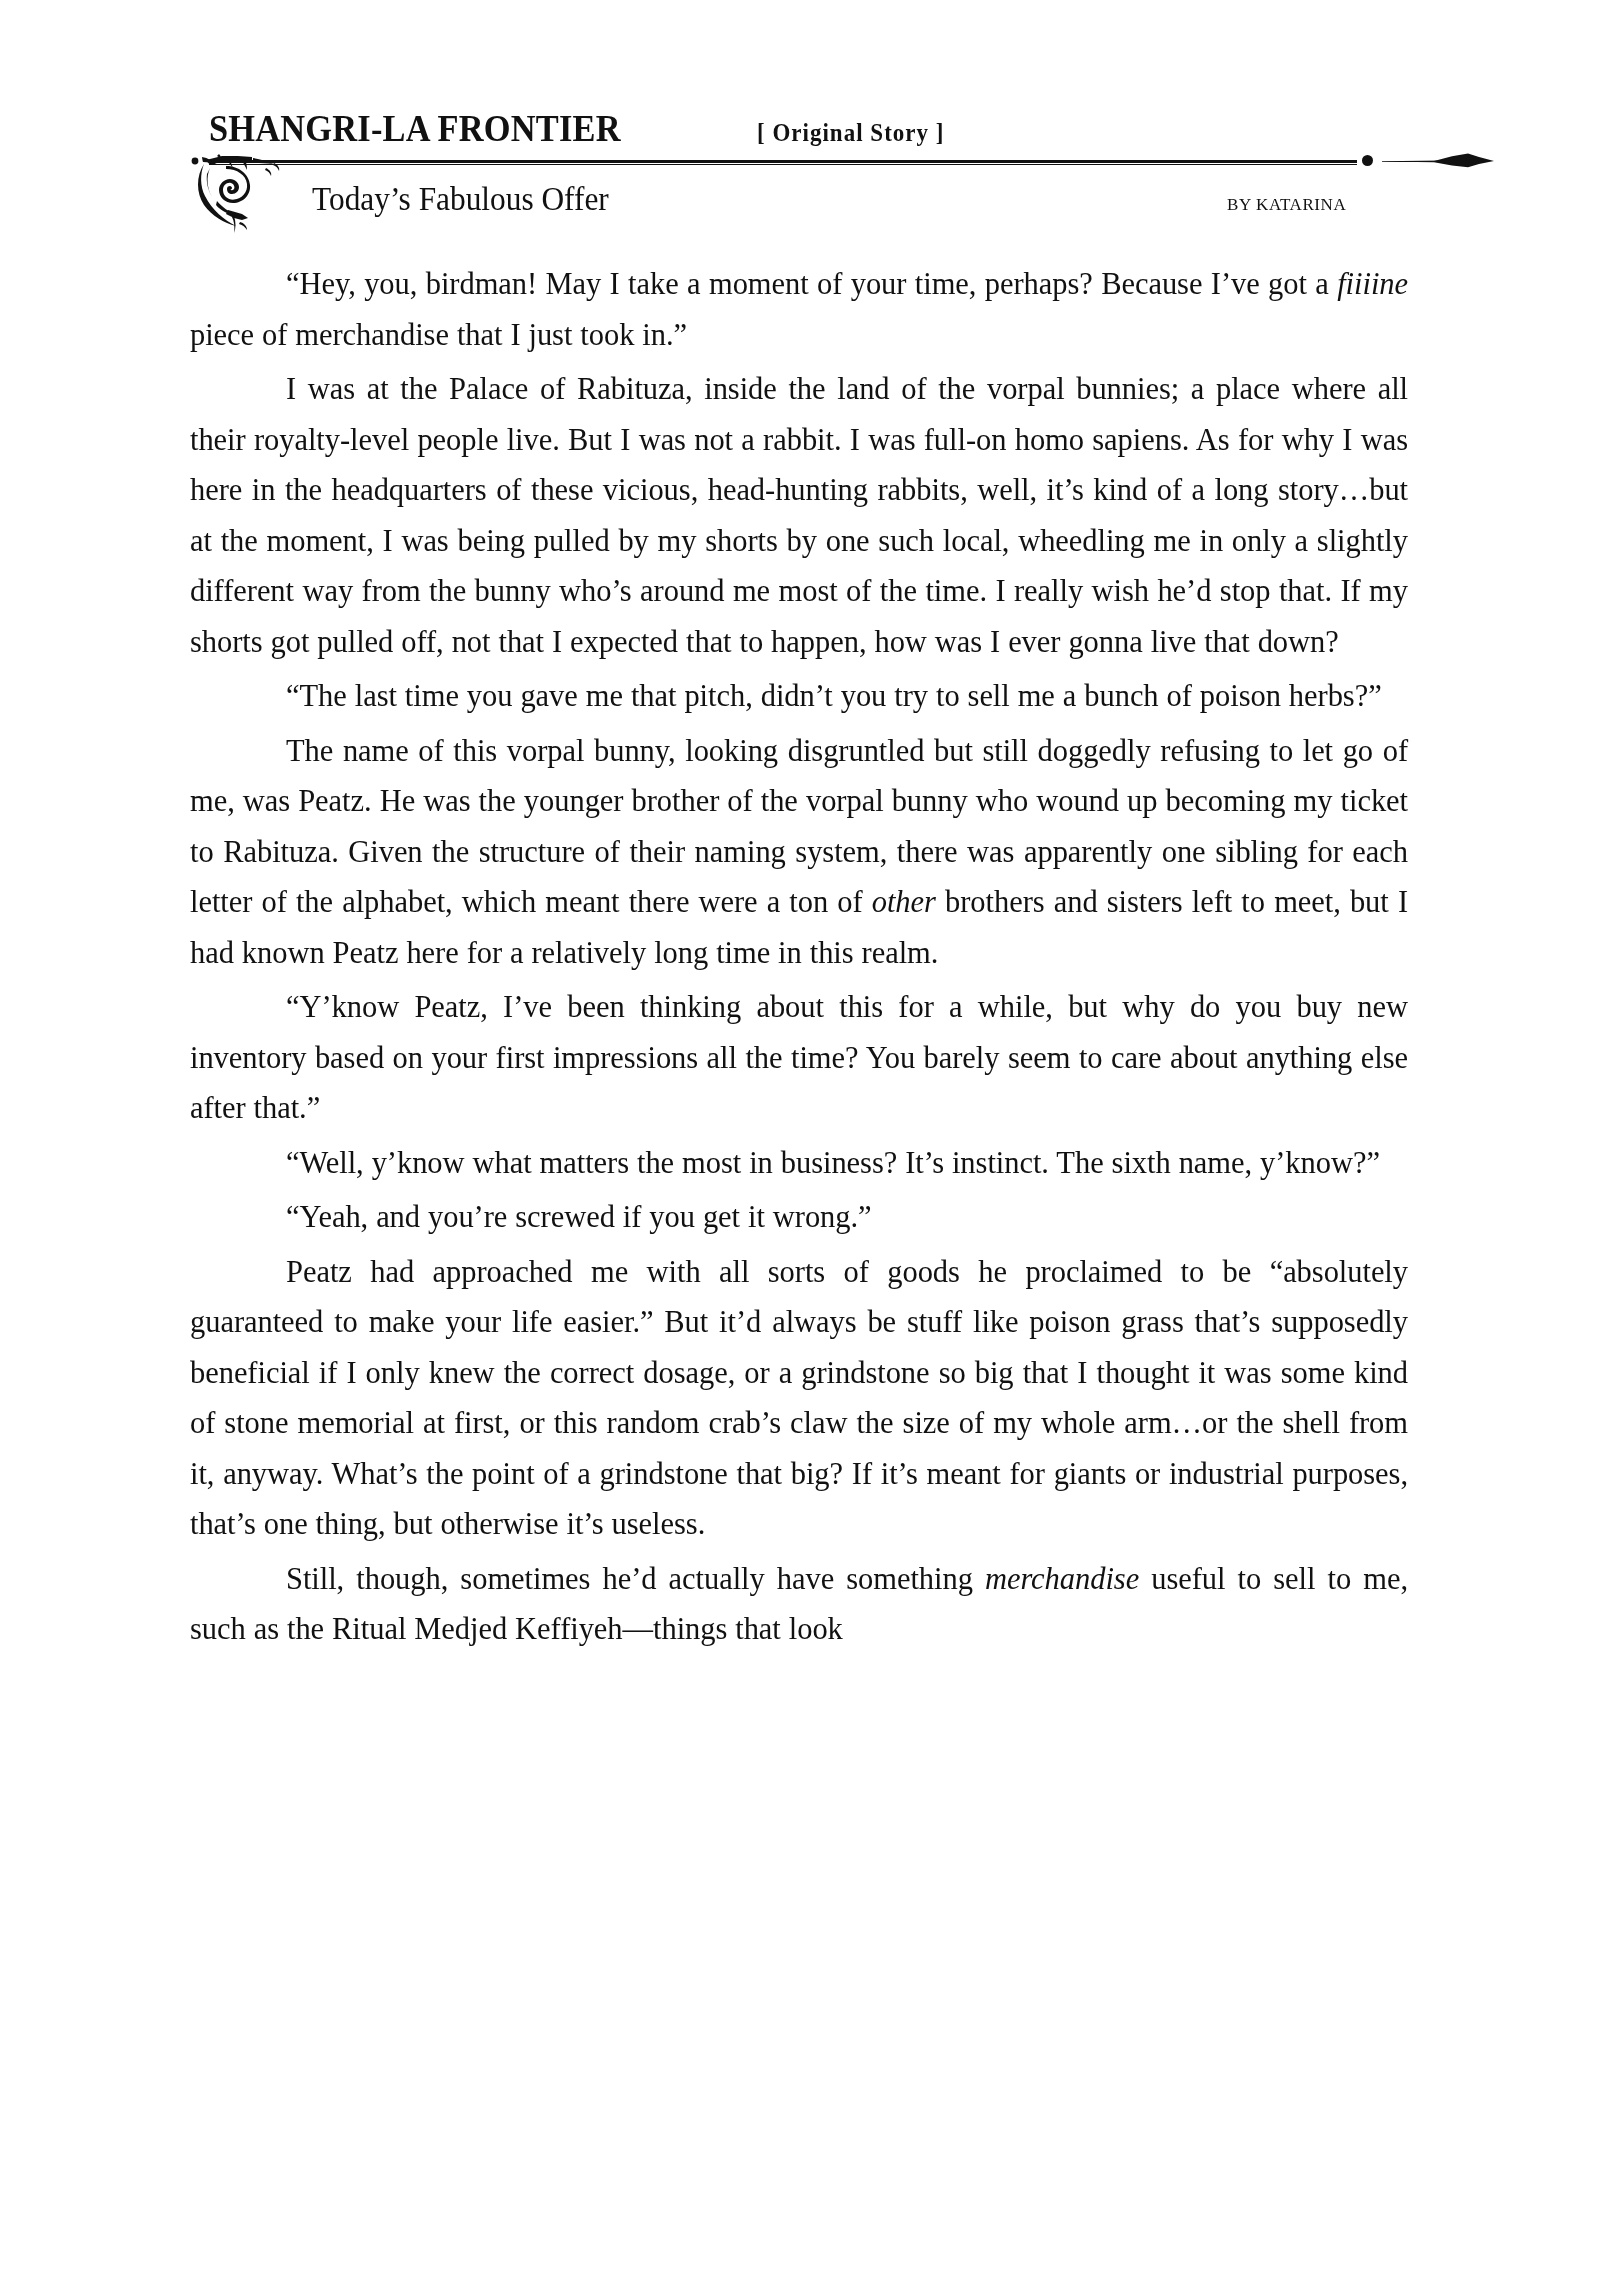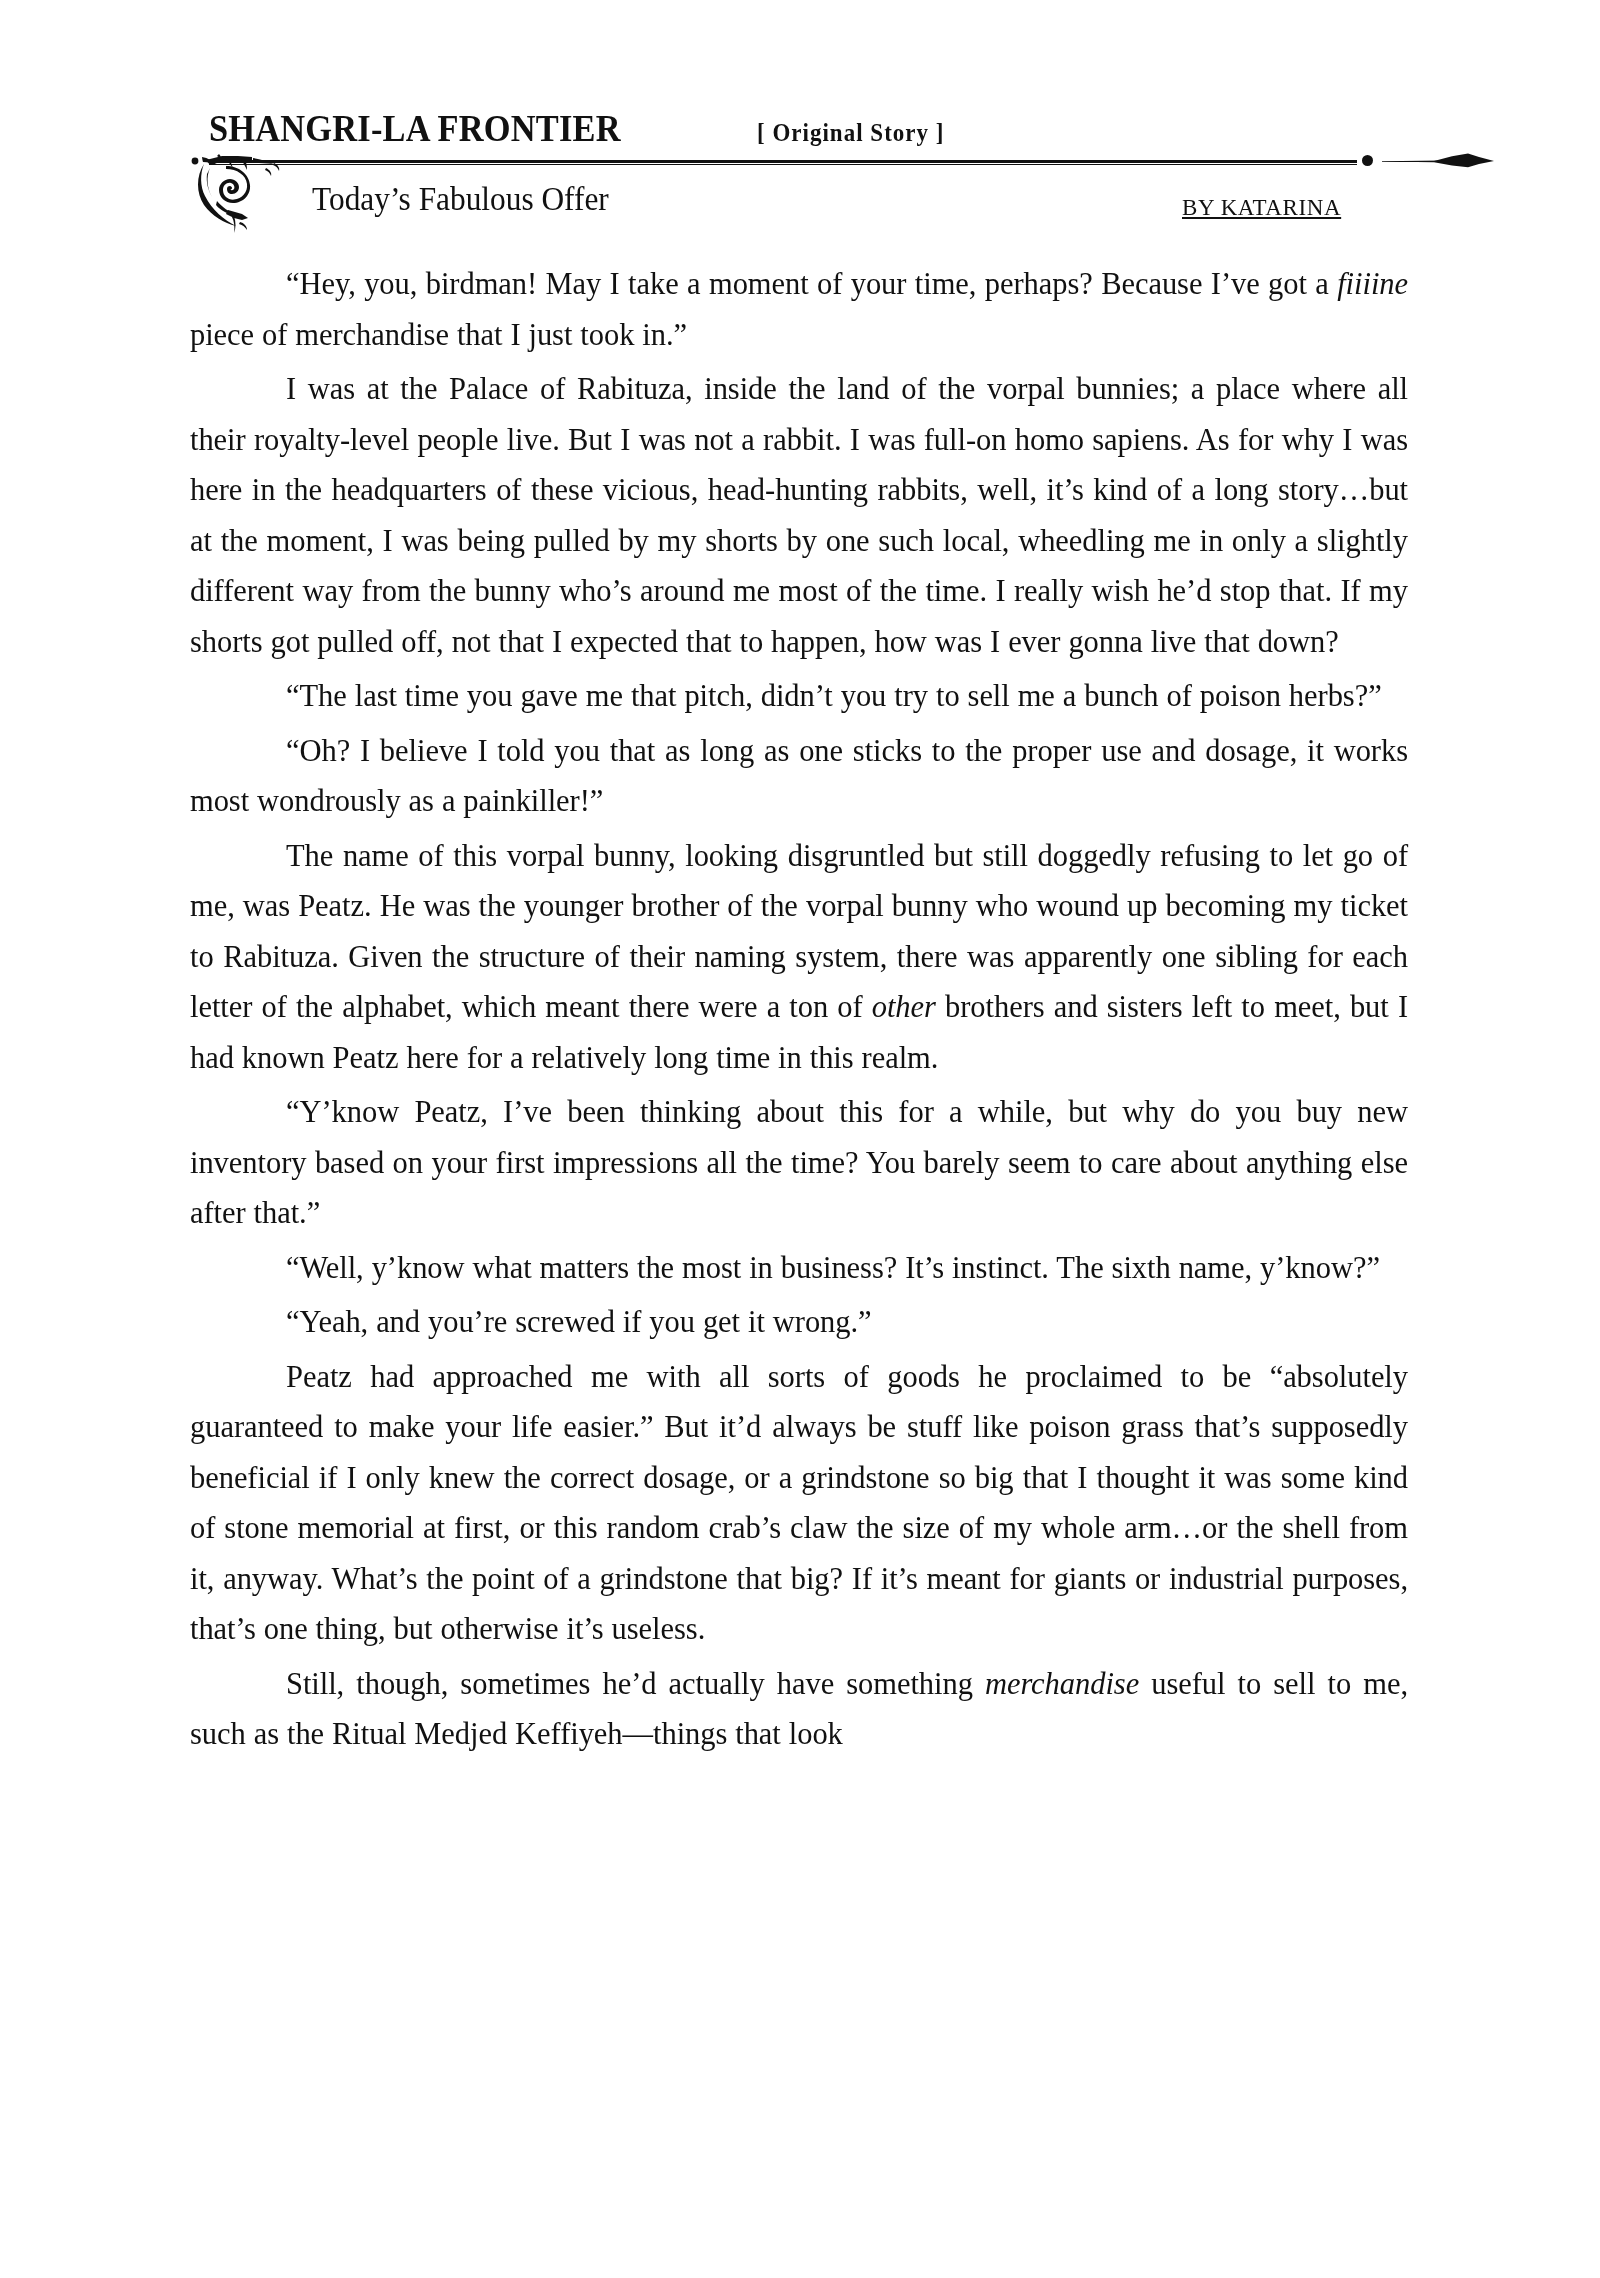--- a/index.html
+++ b/index.html
@@ -108,27 +108,26 @@
     top: 183px;
     font-size: 33px;
     line-height: 1;
     white-space: nowrap;
     transform: scaleX(0.95);
     transform-origin: left top;
   }
 
   .byline {
     position: absolute;
-    left: 1182px;
+    left: 1227px;
     top: 196px;
-    font-size: 23px;
+    font-size: 17px;
     letter-spacing: 0.6px;
     line-height: 1;
     white-space: nowrap;
-    text-decoration: underline;
   }
 
   
   .body-text {
     position: absolute;
     left: 186px;
     top: 255px;
     width: 1226px;
     font-size: 30.5px;
     line-height: 50.5px;
@@ -191,21 +190,20 @@
 
     <div class="chapter-title">Today’s Fabulous Offer</div>
 
     <div class="byline">BY KATARINA</div>
   </div>
 
   <div class="body-text" id="body-text">
       <p><span>“Hey, you, birdman! May I take a moment of your time, perhaps? Because I’ve got a </span><i>fiiiine</i><span> piece of merchandise that I just took in.”</span></p>
       <p><span>I was at the Palace of Rabituza, inside the land of the vorpal bunnies; a place where all their royalty-level people live. But I was not a rabbit. I was full-on homo sapiens. As for why I was here in the headquarters of these vicious, head-hunting rabbits, well, it’s kind of a long story…but at the moment, I was being pulled by my shorts by one such local, wheedling me in only a slightly different way from the bunny who’s around me most of the time. I really wish he’d stop that. If my shorts got pulled off, not that I expected that to happen, how was I ever gonna live that down?</span></p>
       <p><span>“The last time you gave me that pitch, didn’t you try to sell me a bunch of poison herbs?”</span></p>
-      <p><span>“Oh? I believe I told you that as long as one sticks to the proper use and dosage, it works most wondrously as a painkiller!”</span></p>
       <p><span>The name of this vorpal bunny, looking disgruntled but still doggedly refusing to let go of me, was Peatz. He was the younger brother of the vorpal bunny who wound up becoming my ticket to Rabituza. Given the structure of their naming system, there was apparently one sibling for each letter of the alphabet, which meant there were a ton of </span><i>other</i><span> brothers and sisters left to meet, but I had known Peatz here for a relatively long time in this realm.</span></p>
       <p><span>“Y’know Peatz, I’ve been thinking about this for a while, but why do you buy new inventory based on your first impressions all the time? You barely seem to care about anything else after that.”</span></p>
       <p><span>“Well, y’know what matters the most in business? It’s instinct. The sixth name, y’know?”</span></p>
       <p><span>“Yeah, and you’re screwed if you get it wrong.”</span></p>
       <p><span>Peatz had approached me with all sorts of goods he proclaimed to be “absolutely guaranteed to make your life easier.” But it’d always be stuff like poison grass that’s supposedly beneficial if I only knew the correct dosage, or a grindstone so big that I thought it was some kind of stone memorial at first, or this random crab’s claw the size of my whole arm…or the shell from it, anyway. What’s the point of a grindstone that big? If it’s meant for giants or industrial purposes, that’s one thing, but otherwise it’s useless.</span></p>
       <p><span>Still, though, sometimes he’d actually have something </span><i>merchandise</i><span> useful to sell to me, such as the Ritual Medjed Keffiyeh—things that look</span></p>
     </div>
 
 </div>
 

